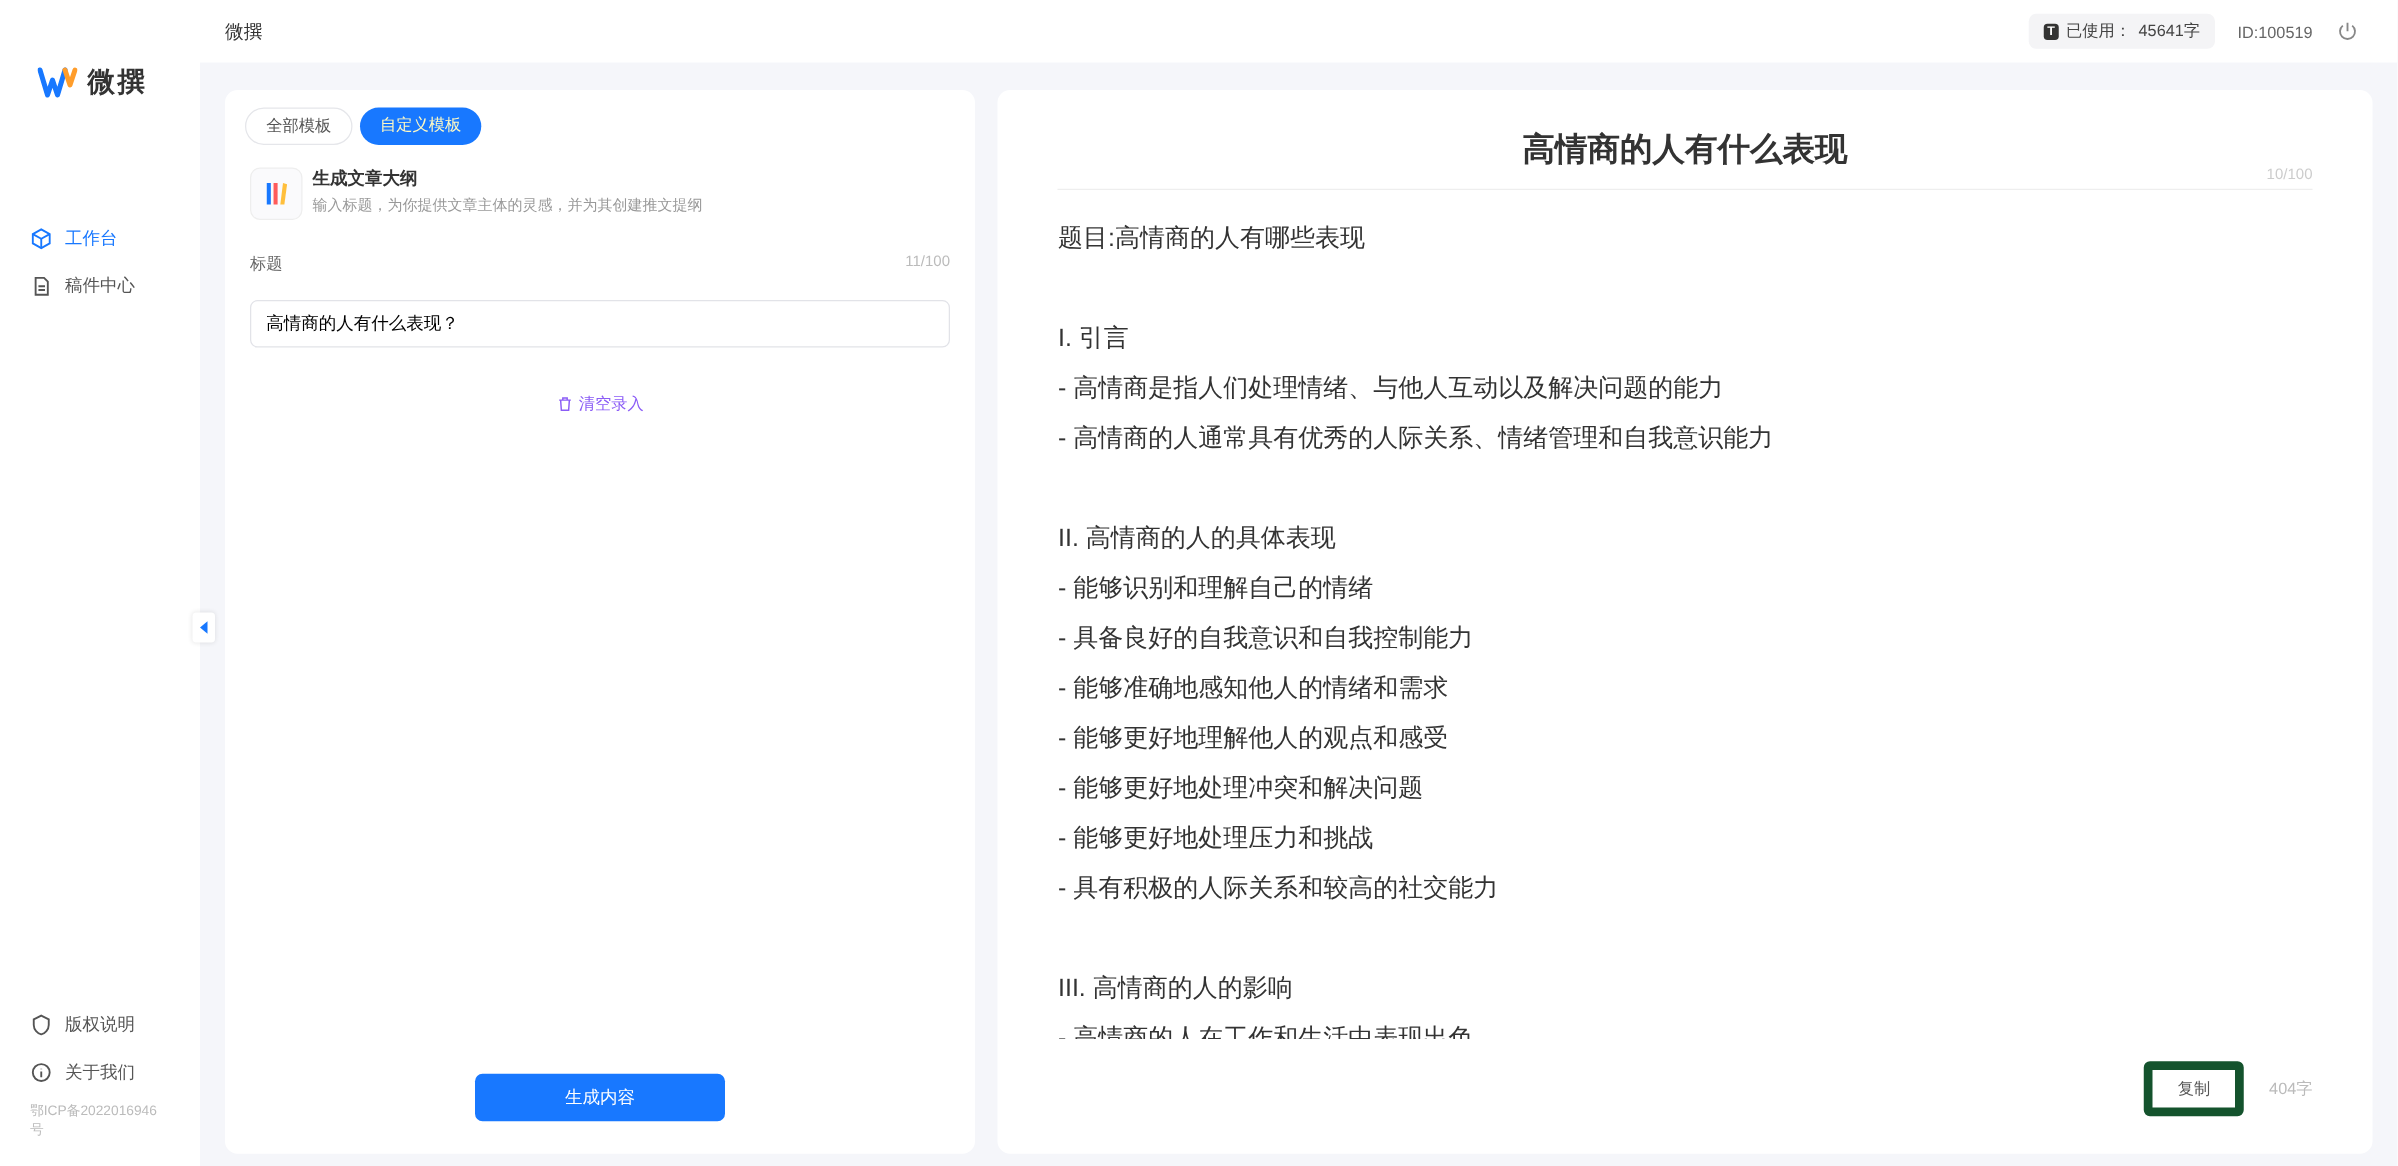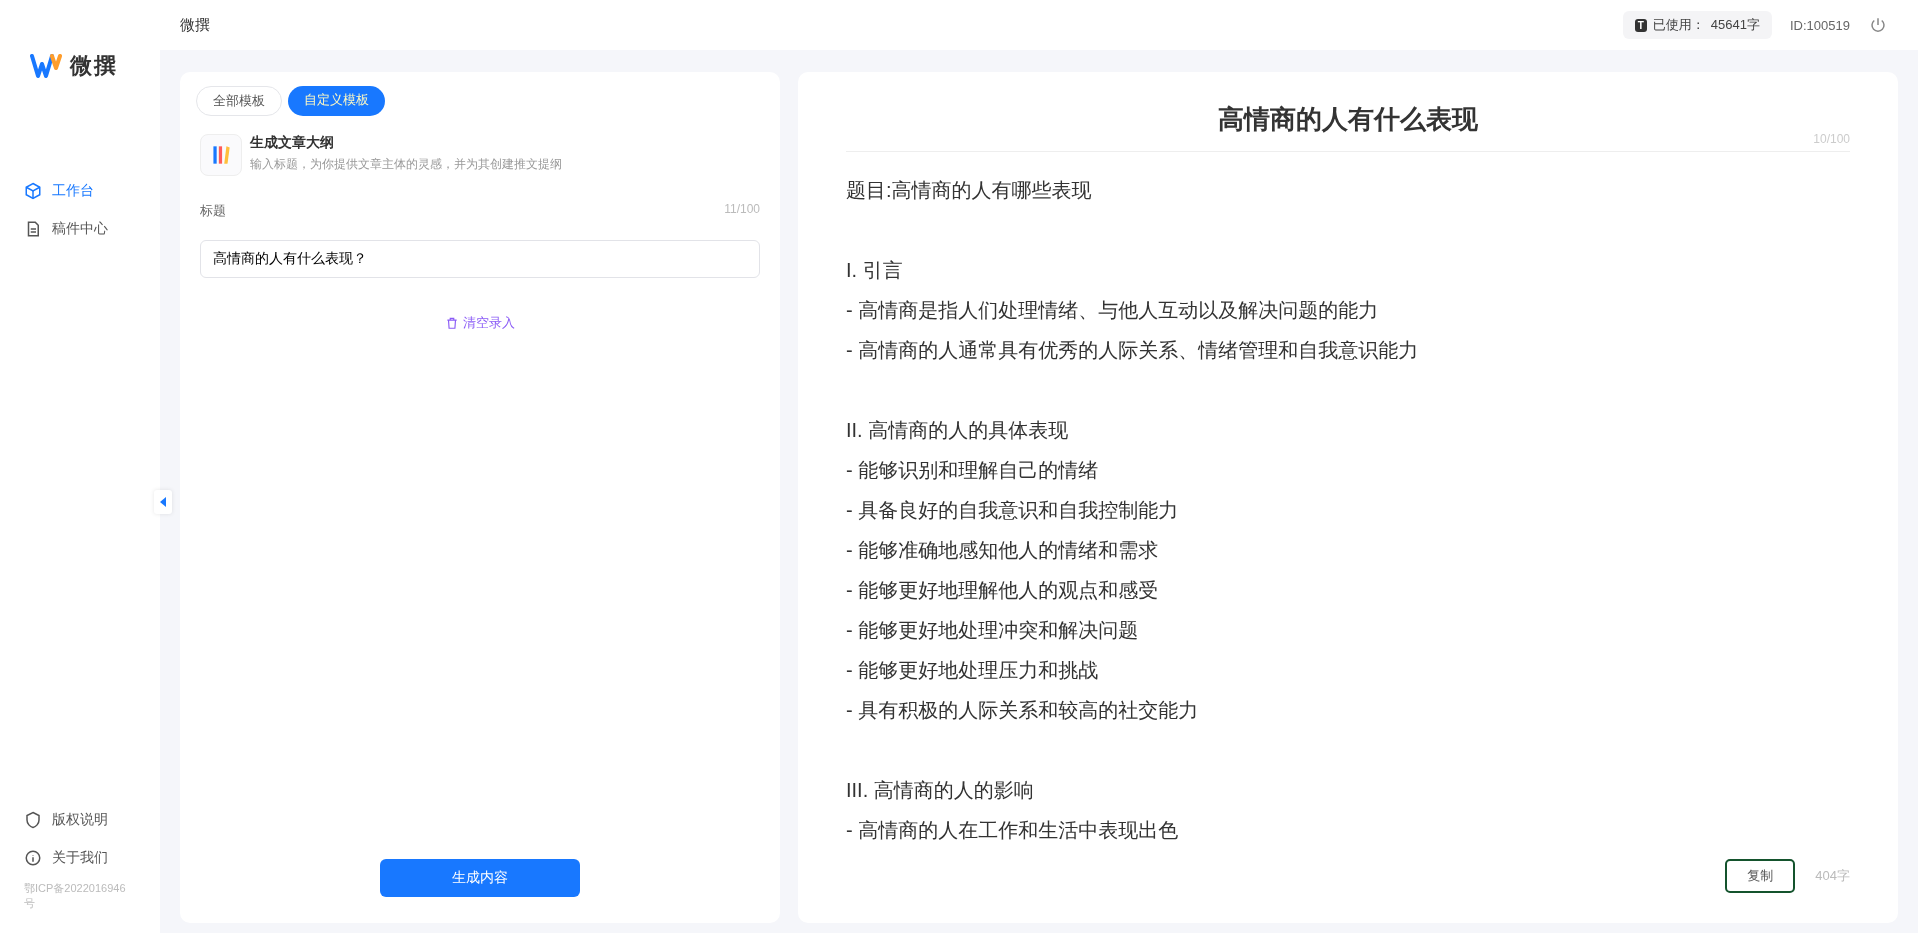--- a/index.html
+++ b/index.html
@@ -53,21 +53,21 @@
 
 .gen-footer { margin-top: auto; padding: 18px 0 26px; display: flex; justify-content: center; }
 .gen-btn { background: #1878ff; color: #fff; border: none; border-radius: 6px; padding: 10px 72px; font-size: 14px; cursor: pointer; }
 
 .output-wrap { flex: 1; display: flex; flex-direction: column; padding: 30px 48px 10px; min-height: 0; }
 .out-header { position: relative; border-bottom: 1px solid #eee; padding-bottom: 14px; margin-bottom: 18px; }
 .out-title { font-size: 26px; font-weight: 600; font-family: "Songti SC", SimSun, serif; text-align: center; }
 .out-count { position: absolute; right: 0; bottom: 5px; color: #ccc; font-size: 12px; margin-top: 48px; }
 .out-body { flex: 1; overflow-y: auto; font-size: 20px; line-height: 2; color: #333; white-space: pre-wrap; font-family: -apple-system, "Microsoft YaHei", sans-serif;}
 .out-footer { display: flex; align-items: center; justify-content: flex-end; gap: 20px; padding: 18px 0 20px; }
-.copy-btn { border: 2px solid #14532d; background: #fff; border-radius: 5px; padding: 6px 20px; font-size: 13px; cursor: pointer; color: #555; }
+.copy-btn { border: 7px solid #14532d; background: #fff; border-radius: 5px; padding: 6px 20px; font-size: 13px; cursor: pointer; color: #555; }
 .word-count { color: #bbb; font-size: 13px; }
 
 svg { display: block; }
 </style>
 </head>
 <body>
 
 <div class="app">
   <aside class="sidebar">
     <div class="logo-wrap">

